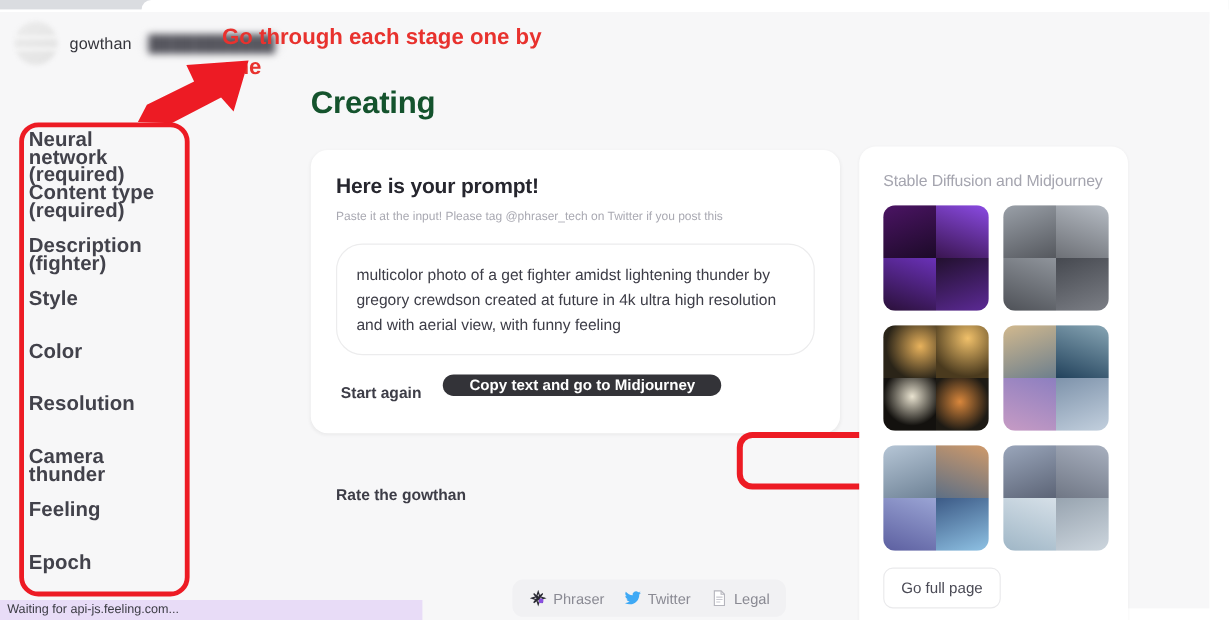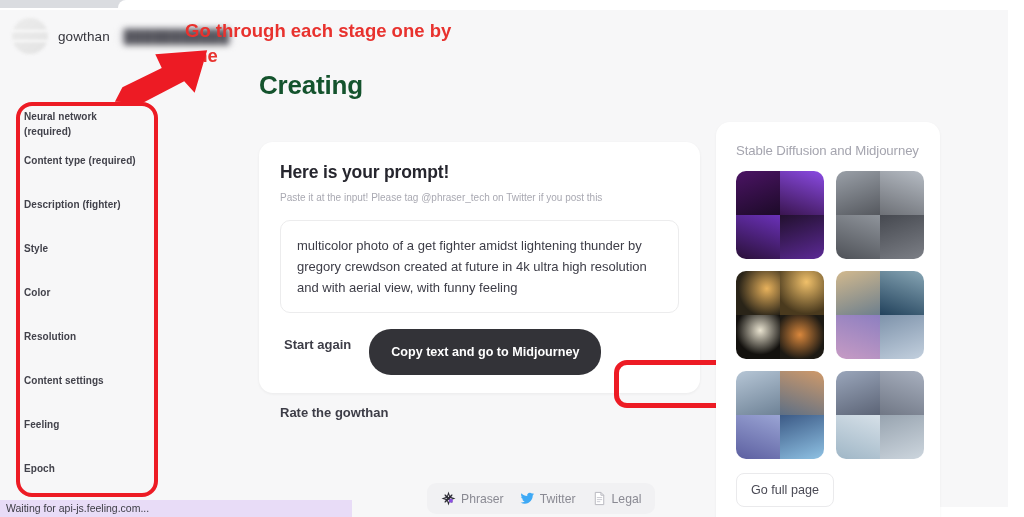--- a/index.html
+++ b/index.html
@@ -79,73 +79,73 @@
   }
 
   
   .sidebar {
     position: absolute; left: 12px; top: 88px; width: 146px; height: 398px;
     padding: 12px 0 0 12px;
   }
   .sidebar-item {
     height: 44px;
     display: flex; align-items: flex-start;
-    font-size: 10px; font-weight: 600; color: #42424b;
+    font-size: 17px; font-weight: 600; color: #42424b;
     line-height: 14.5px;
     letter-spacing: .05px;
     padding-right: 20px;
   }
   .sidebar-highlight {
     position: absolute; left: 16px; top: 92px; width: 142px; height: 395px;
     border: 4px solid #ed1b24; border-radius: 16px;
     pointer-events: none;
   }
 
   
   .main {
     position: absolute; left: 245px; top: 50px; width: 468px; height: 447px;
   }
   .page-title {
     font-size: 26px; font-weight: 700; color: #14532d;
     letter-spacing: -.2px;
     padding: 10px 0 0 14px;
   }
   .card {
-    position: absolute; left: 14px; top: 82px; width: 441px;
+    position: absolute; left: 14px; top: 65px; width: 441px;
     background: #ffffff; border-radius: 14px;
     box-shadow: 0 1px 3px rgba(30,30,40,.06);
     padding: 20px 21px 18px 21px;
   }
   .card-title {
     font-size: 17.5px; font-weight: 700; color: #26262e; letter-spacing: -.15px;
   }
   .card-sub {
     margin-top: 6px;
     font-size: 10px; color: #a9a9b2; line-height: 17px;
   }
   .prompt-box {
     margin-top: 14px;
-    border: 1px solid #ececed; border-radius: 10px;
+    border: 1px solid #ececed; border-radius: 22px;
     padding: 14px 16px;
     font-size: 13px; color: #3d3d47; line-height: 21px;
   }
   .card-actions {
     margin-top: 16px;
     display: flex; align-items: flex-start; gap: 14px;
   }
   .btn-start-again {
     font-size: 13px; font-weight: 600; color: #3d3d47;
     background: transparent; border: 0; cursor: pointer;
     padding: 8px 4px;
   }
   .btn-copy {
     background: #333338; color: #ffffff;
     border: 0; border-radius: 22px;
     font-size: 12.6px; font-weight: 700;
-    padding: 16px 22px; cursor: pointer;
+    padding: 2px 22px; cursor: pointer;
     white-space: nowrap;
   }
   .copy-highlight {
     position: absolute; left: 369px; top: 300px; width: 250px; height: 48px;
     border: 5px solid #ed1b24; border-radius: 13px;
     pointer-events: none;
   }
   .rate-label {
     position: absolute; left: 35px; top: 345px;
     font-size: 13px; font-weight: 600; color: #3d3d47;
@@ -226,21 +226,21 @@
       <path d="M2 52 L10 38 L50 20 L44 6 L96 4 L82 46 L72 34 L30 54 Z" fill="#ed1b24" transform="translate(0,-2) rotate(-2 49 27)"></path>
     </svg>
 
     <div class="sidebar">
       <div class="sidebar-item">Neural network (required)</div>
       <div class="sidebar-item">Content type (required)</div>
       <div class="sidebar-item">Description (fighter)</div>
       <div class="sidebar-item">Style</div>
       <div class="sidebar-item">Color</div>
       <div class="sidebar-item">Resolution</div>
-      <div class="sidebar-item">Content settings</div>
+      <div class="sidebar-item">Camera thunder</div>
       <div class="sidebar-item">Feeling</div>
       <div class="sidebar-item">Epoch</div>
     </div>
     <div class="sidebar-highlight"></div>
 
     <div class="main">
 
       <div class="page-title">Creating</div>
 
       <div class="card">

